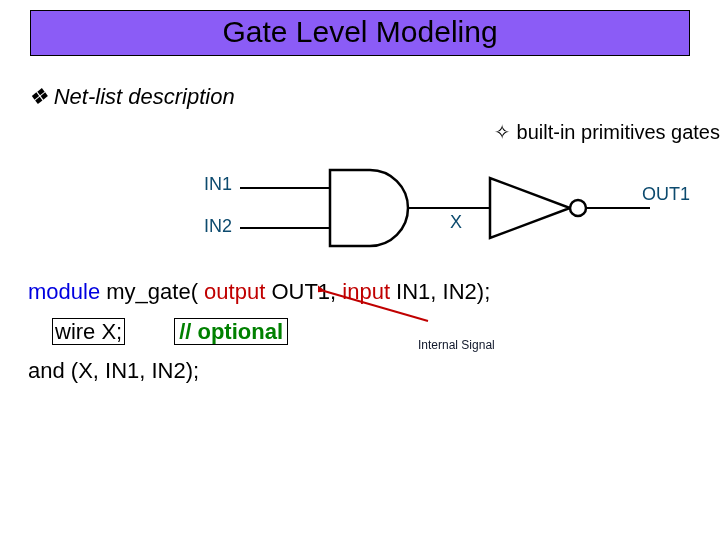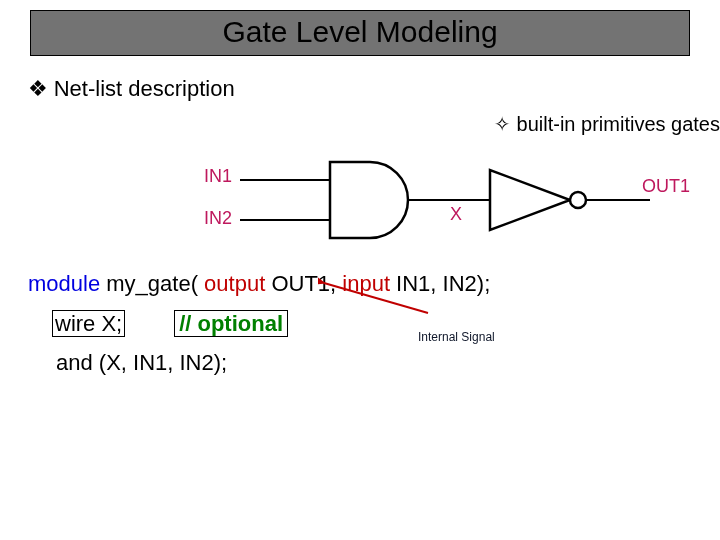--- a/index.html
+++ b/index.html
@@ -5,55 +5,56 @@
   * { box-sizing: border-box; margin: 0; padding: 0; }
   body {
     width: 720px;
     height: 540px;
     background: #fff;
     font-family: Arial, sans-serif;
     position: relative;
     overflow: hidden;
   }
   .title-bar {
-    background: #737373;
+    background: #8b5cf6;
     border: 1px solid #000;
     width: 660px;
     margin: 10px auto 0 auto;
     text-align: center;
     padding: 4px 0 6px 0;
   }
   .title-text {
     font-family: "Comic Sans MS", cursive, sans-serif;
     font-size: 30px;
     color: #000;
   }
   .bullet1 {
-    margin: 20px 0 0 28px;
+    margin: 28px 0 0 28px;
     font-size: 22px;
     color: #000;
+    font-style: italic;
   }
   .diamond { margin-right: 6px; color:#000; }
   .bullet2 {
     margin: 10px 0 0 62px;
     font-size: 20px;
     color: #000;
     text-align: right;
   }
   .diamond2 { margin-right: 6px; }
   .diagram {
     position: relative;
     width: 660px;
     height: 120px;
     margin: 6px auto 0 auto;
   }
   .lbl {
     position: absolute;
     font-size: 18px;
-    color: #be185d;
+    color: #0c4a6e;
   }
   .codeblock {
     margin: 2px 0 0 28px;
     font-size: 22px;
     line-height: 1.8;
   }
   .kw-module { color: #0000e0; }
   .kw-output { color: #c00000; }
   .kw-input  { color: #c00000; }
   .kw-comment{ color: #008000; font-weight: bold; }
@@ -61,21 +62,21 @@
   .boxed1 {
     border: 1px solid #000;
     padding: 0 2px;
   }
   .boxed2 {
     border: 1px solid #000;
     padding: 0 4px;
   }
   .codeline { margin-left: 0; }
   .indent1 { margin-left: 24px; }
-  .indent2 { margin-left: 28px; }
+  .indent2 { }
   .annot-wrap {
     position: relative;
     height: 0;
   }
   .annot-text {
     position: absolute;
     left: 390px;
     top: -56px;
     color: #0f172a;
     font-size: 12px;

